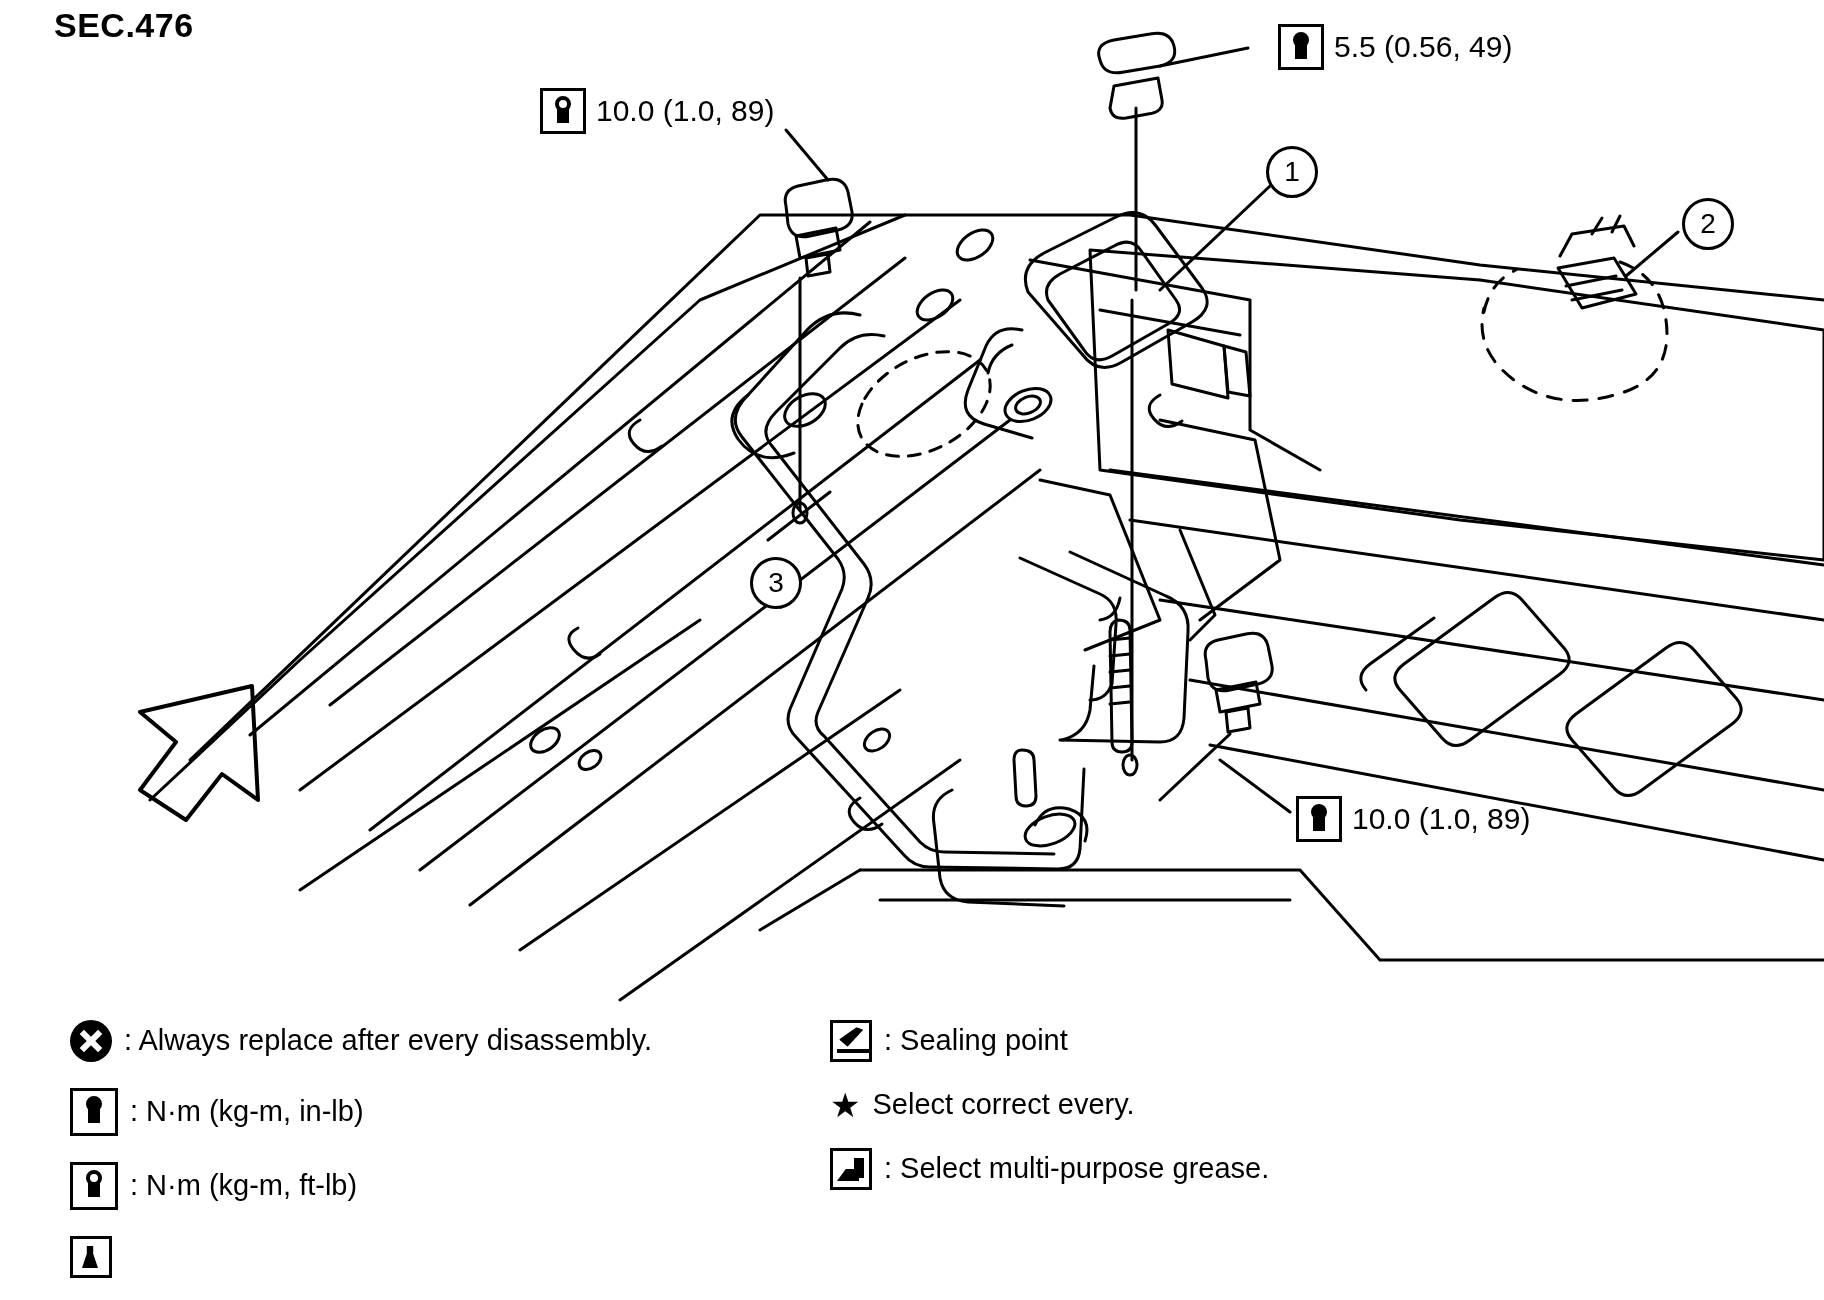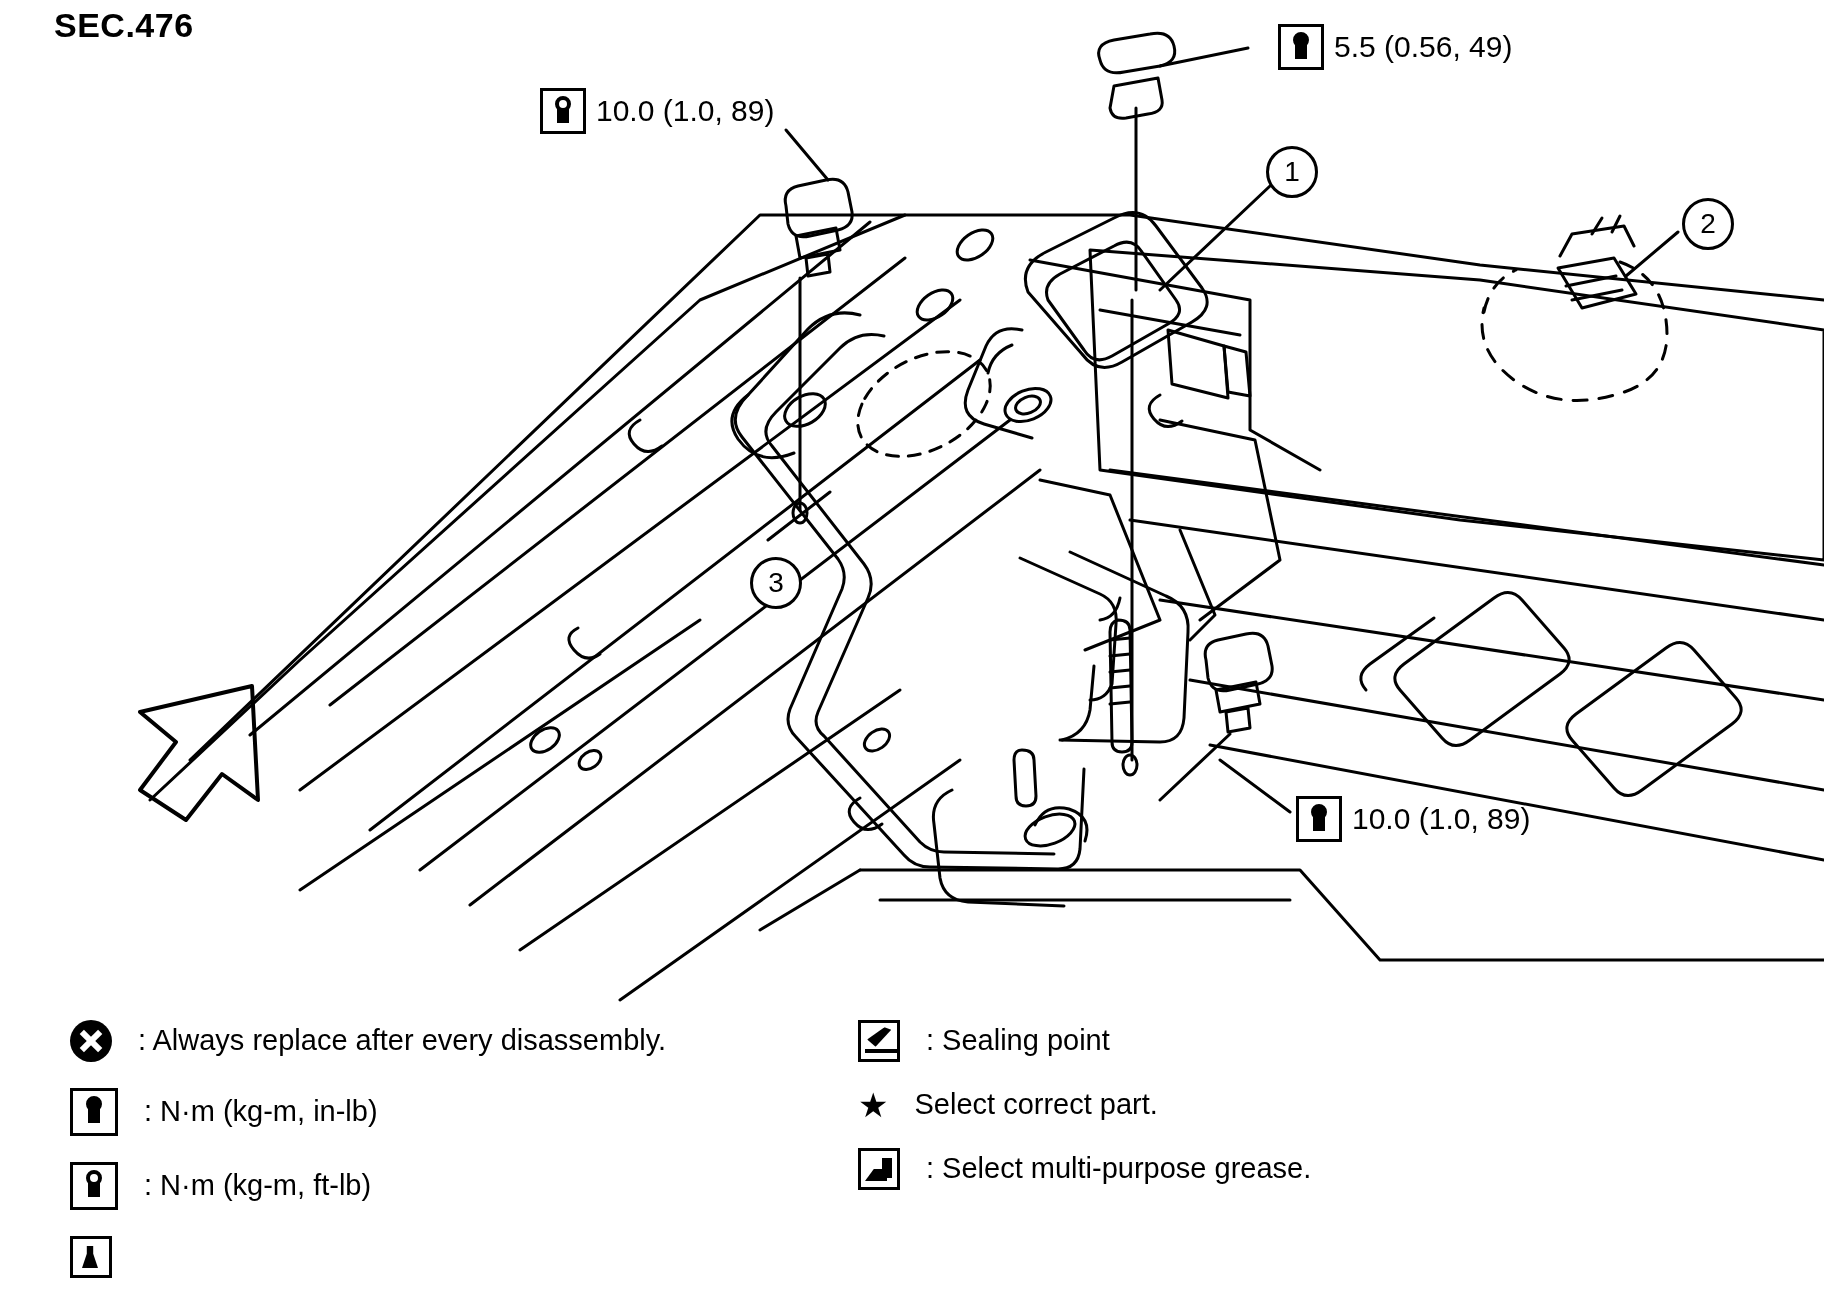--- a/index.html
+++ b/index.html
@@ -5,21 +5,21 @@
   html,body{margin:0;padding:0;background:#fff;}
   body{width:1824px;height:1300px;position:relative;font-family:"Liberation Sans",sans-serif;color:#000;overflow:hidden;}
   #sec-title{position:absolute;left:18px;top:6px;font-size:34px;font-weight:bold;letter-spacing:0.5px;margin-left:36px;}
   .callout{position:absolute;display:flex;align-items:center;gap:10px;font-size:30px;white-space:nowrap;}
   .torque-icon{width:40px;height:40px;border:3px solid #000;background:#fff;position:relative;flex:0 0 auto;}
   .torque-icon::before{content:"";position:absolute;left:50%;top:5px;width:16px;height:16px;border:4px solid #000;border-radius:50%;transform:translateX(-50%);box-sizing:border-box;}
   .torque-icon::after{content:"";position:absolute;left:50%;top:18px;width:12px;height:14px;background:#000;transform:translateX(-50%);}
   .torque-icon.filled{background:#fff;}
   .torque-icon.filled::before{border-color:#000;background:#000;}
   .legend{position:absolute;font-size:29px;}
-  .legend-row{display:flex;align-items:center;gap:26px;margin-bottom:26px;}
+  .legend-row{display:flex;align-items:center;gap:12px;margin-bottom:26px;}
   .legend-text{line-height:1.1;}
   .ic{width:42px;height:42px;flex:0 0 auto;position:relative;}
   .ic-x{border-radius:50%;background:#000;}
   .ic-x::before,.ic-x::after{content:"";position:absolute;left:50%;top:50%;width:6px;height:26px;background:#fff;transform:translate(-50%,-50%) rotate(45deg);}
   .ic-x::after{transform:translate(-50%,-50%) rotate(-45deg);}
   .ic-box{border:3px solid #000;background:#fff;box-sizing:border-box;}
   .ic-oil::before{content:"";position:absolute;left:9px;top:7px;width:16px;height:22px;background:#000;clip-path:polygon(30% 0,70% 0,70% 35%,100% 100%,0 100%,30% 35%);}
   .ic-seal::before{content:"";position:absolute;left:6px;top:6px;width:26px;height:16px;background:#000;transform:rotate(-18deg);clip-path:polygon(0 40%,78% 0,100% 28%,22% 100%);}
   .ic-seal::after{content:"";position:absolute;left:4px;bottom:6px;width:32px;height:4px;background:#000;}
   .ic-grease{background:#fff;border:3px solid #000;box-sizing:border-box;}
@@ -177,26 +177,26 @@
   </div>
   <div class="legend-row">
     <span class="torque-icon" style="width:42px;height:42px;"></span>
     <span class="legend-text">: N·m (kg-m, ft-lb)</span>
   </div>
   <div class="legend-row">
     <span class="ic ic-box ic-oil"></span>
   </div>
 </div>
 
-<div class="legend" style="left:858px;top:1020px;">
+<div class="legend" style="left:830px;top:1020px;">
   <div class="legend-row">
     <span class="ic ic-box ic-seal"></span>
     <span class="legend-text">: Sealing point</span>
   </div>
   <div class="legend-row">
     <span class="star">★</span>
-    <span class="legend-text">Select correct part.</span>
+    <span class="legend-text">Select correct every.</span>
   </div>
   <div class="legend-row">
     <span class="ic ic-grease"></span>
     <span class="legend-text">: Select multi-purpose grease.</span>
   </div>
 </div>
 
 </body></html>

